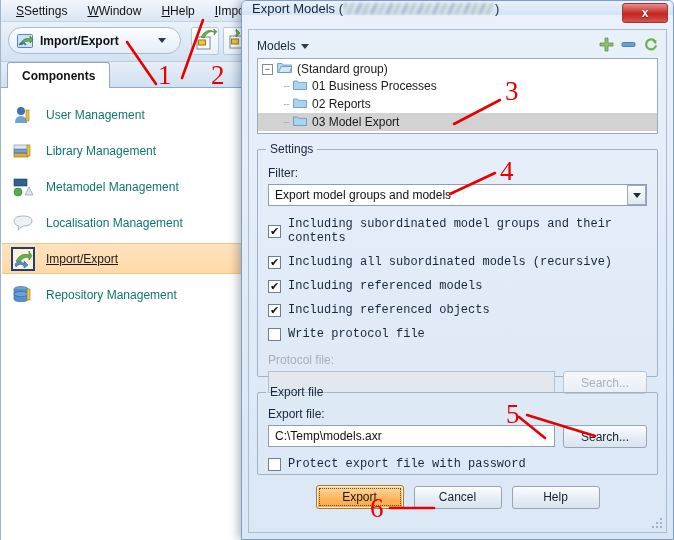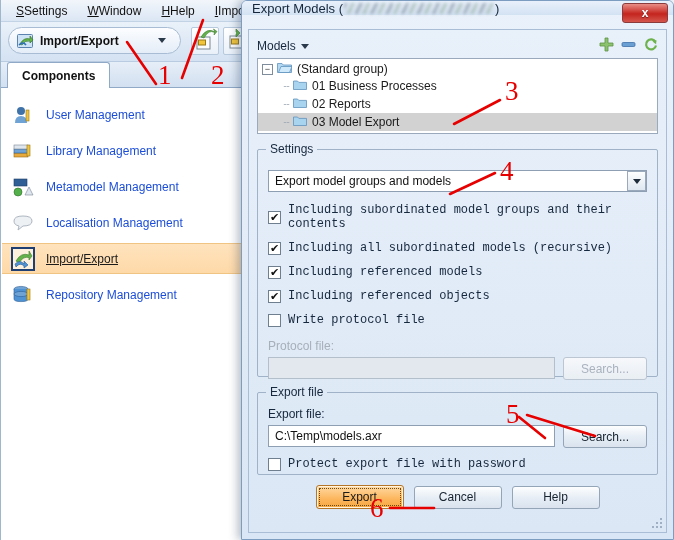--- a/index.html
+++ b/index.html
@@ -73,21 +73,21 @@
   .comp-row {
     position: relative; height: 31px; display: flex; align-items: center;
     padding-left: 10px;
   }
   .comp-row.selected {
     background: linear-gradient(#ffe3bd, #fed9a8);
     border-top: 1px solid #f0c583; border-bottom: 1px solid #f0c583;
     width: 244px;
   }
   .comp-label {
-    margin-left: 12px; color: #1d4ed8; font-size: 12px;
+    margin-left: 12px; color: #0f766e; font-size: 12px;
   }
   .comp-row.selected .comp-label { text-decoration: underline; color: #1b1b1b; }
   .comp-icon { width: 22px; height: 22px; position: relative; flex: none; }
   .comp-row.selected .comp-icon {
     outline: 2px solid #1f3f73; outline-offset: -1px;
     background: #fde8c8;
   }
 
   
   #annotations { position: absolute; left: 0; top: 0; width: 674px; height: 540px;
@@ -425,20 +425,23 @@
           </svg>
         </span>
         <span class="tree-label">03 Model Export</span>
       </div>
     </div>
 
     <fieldset class="grp" id="grp-settings">
       <legend>Settings</legend>
 
       <div style="position:absolute;left:10px;top:10px;right:10px;">
+        <div class="fld-label">
+          <span>Filter:</span>
+        </div>
 
         <div class="combo" style="margin-top:4px;">
           <span>Export model groups and models</span>
           <span class="combo-arrow">
             <span style="width:0;height:0;border-left:4px solid transparent;border-right:4px solid transparent;border-top:5px solid #1d2b3a;display:block;"></span>
           </span>
         </div>
 
         <div class="cbrow" style="margin-top:11px;">
           <span class="cbox">✔</span>

